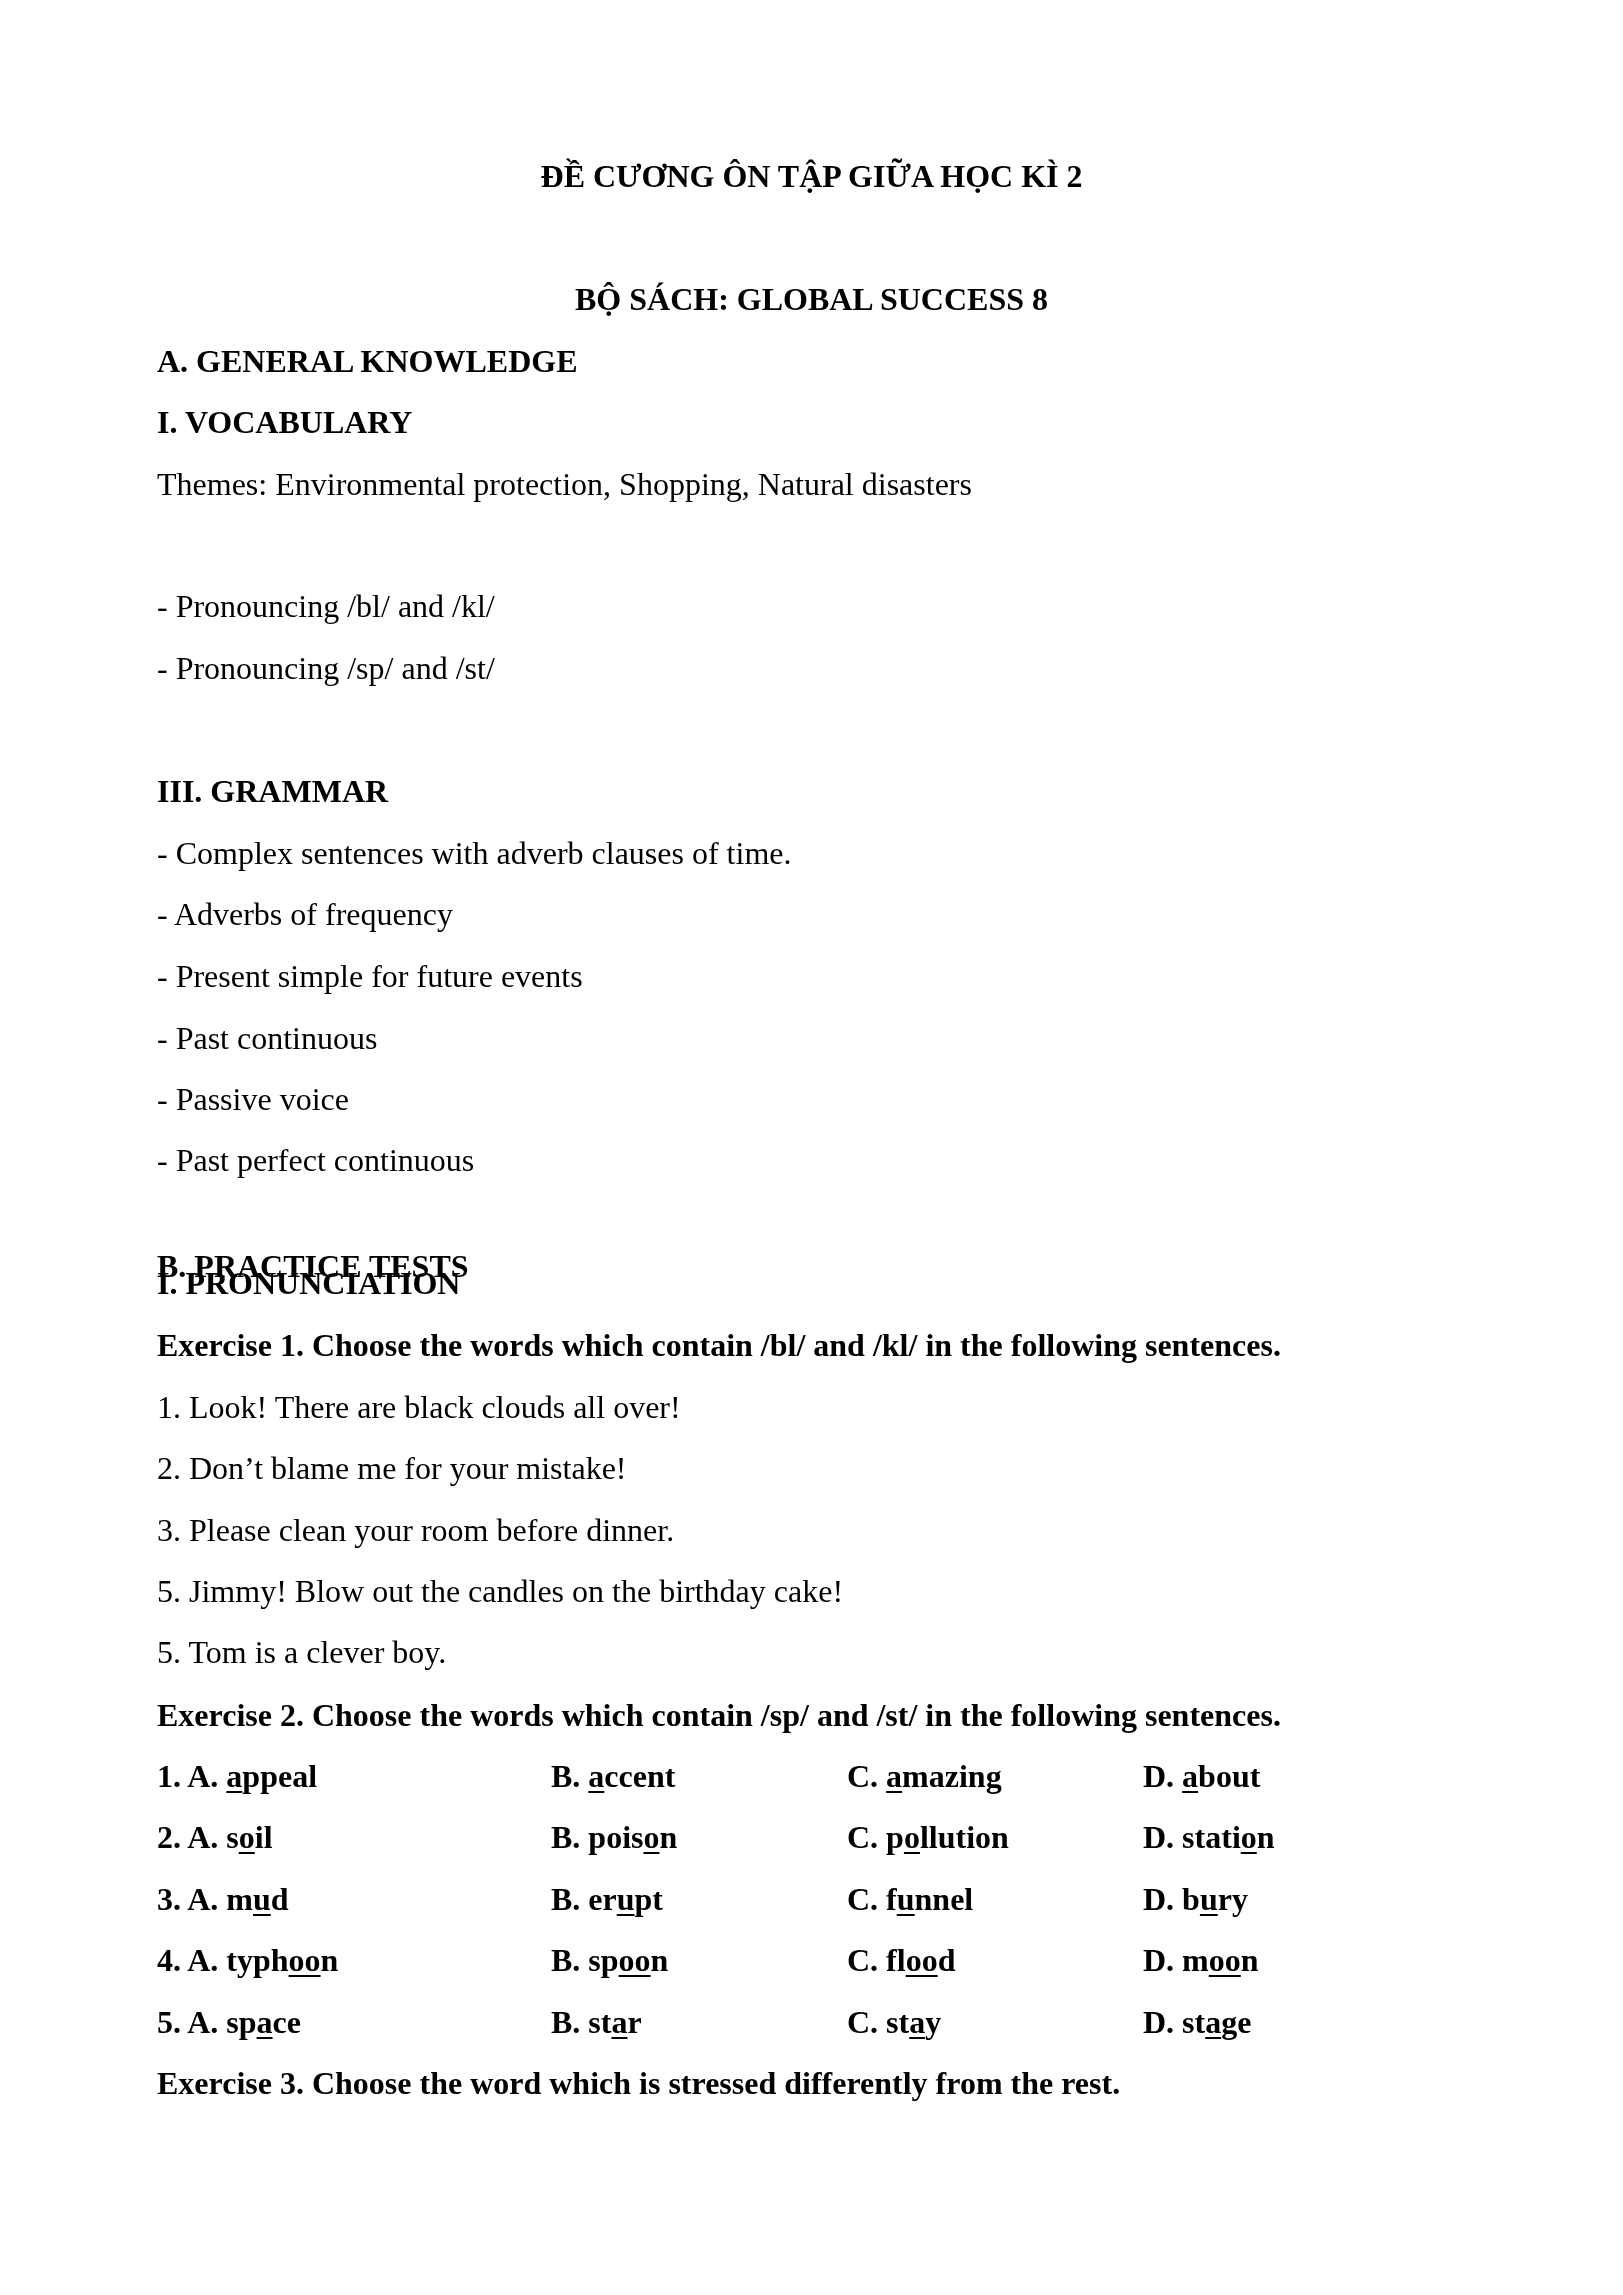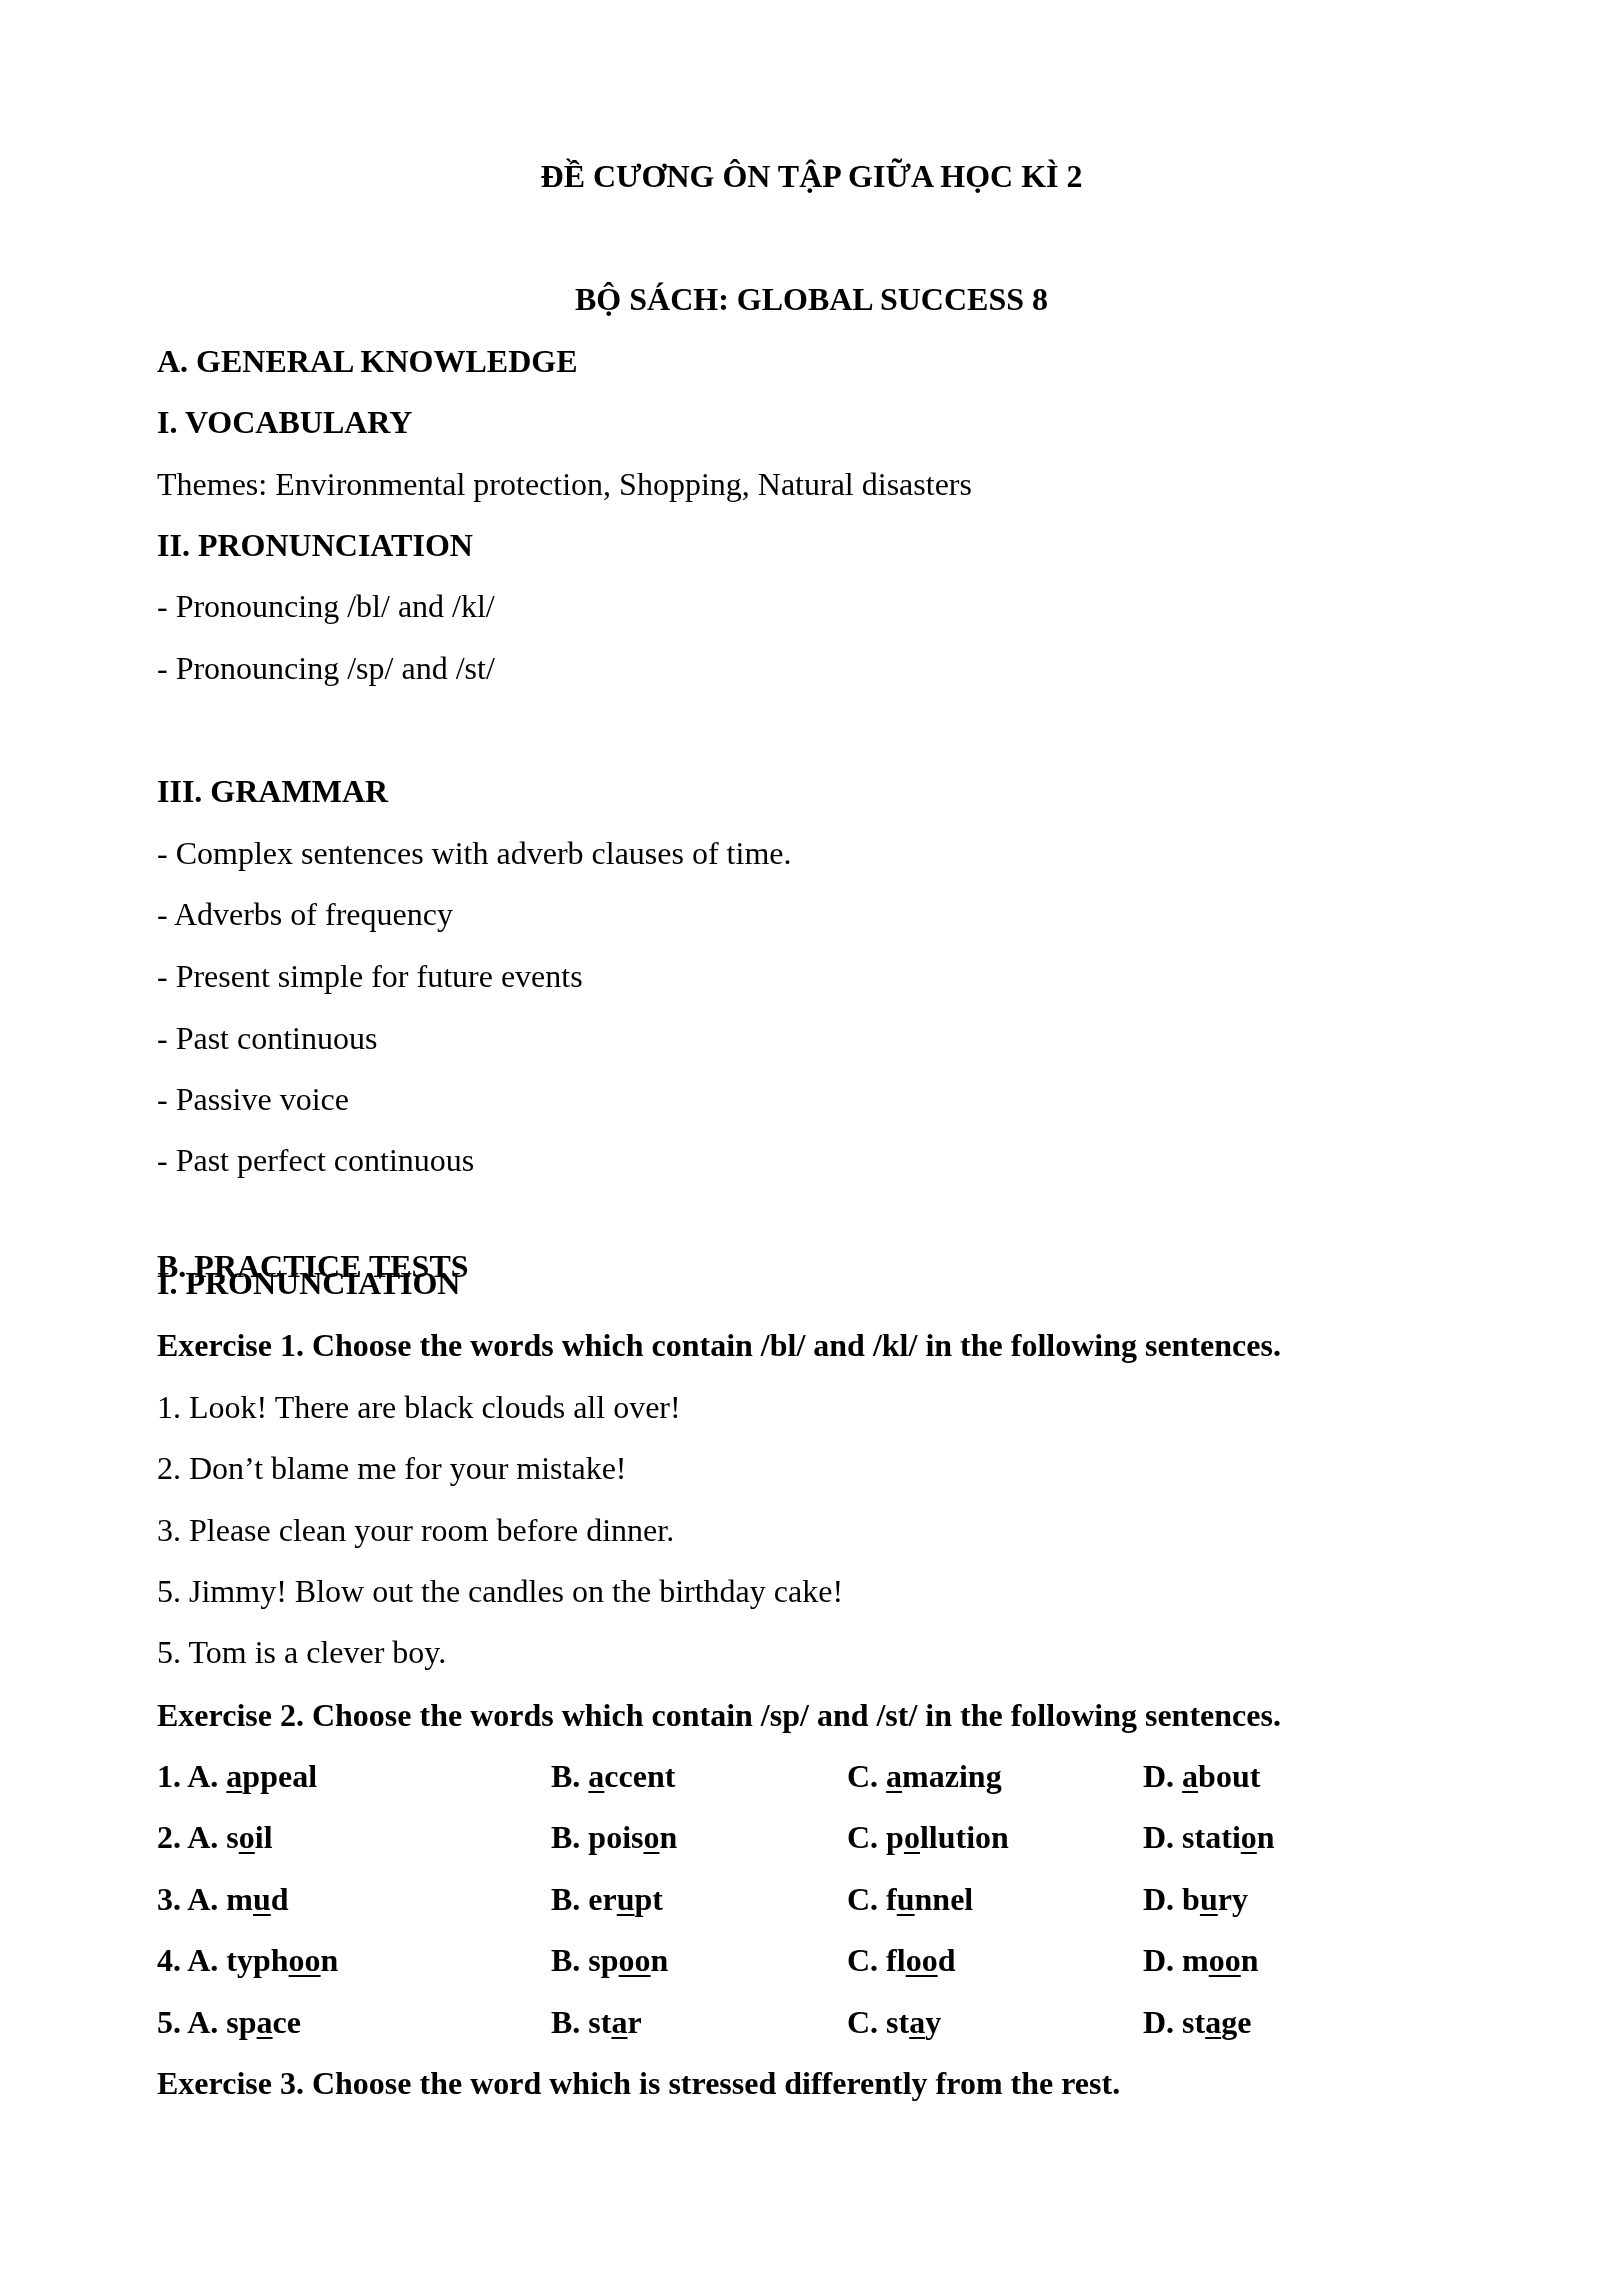--- a/index.html
+++ b/index.html
@@ -17,21 +17,20 @@
 
 <div class="page">
 
   <div class="line center bold" style="top:146px">ĐỀ CƯƠNG ÔN TẬP GIỮA HỌC KÌ 2</div>
   <div class="line center bold" style="top:269px">BỘ SÁCH: GLOBAL SUCCESS 8</div>
 
   <div class="line bold" style="top:331px">A. GENERAL KNOWLEDGE</div>
   <div class="line bold" style="top:392px">I. VOCABULARY</div>
   <div class="line" style="top:454px">Themes: Environmental protection, Shopping, Natural disasters</div>
 
-  <div class="line bold" style="top:515px">II. PRONUNCIATION</div>
   <div class="line" style="top:576px">- Pronouncing /bl/ and /kl/</div>
   <div class="line" style="top:638px">- Pronouncing /sp/ and /st/</div>
 
   <div class="line bold" style="top:761px">III. GRAMMAR</div>
   <div class="line" style="top:823px">- Complex sentences with adverb clauses of time.</div>
   <div class="line" style="top:884px">- Adverbs of frequency</div>
   <div class="line" style="top:946px">- Present simple for future events</div>
   <div class="line" style="top:1008px">- Past continuous</div>
   <div class="line" style="top:1069px">- Passive voice</div>
   <div class="line" style="top:1130px">- Past perfect continuous</div>

